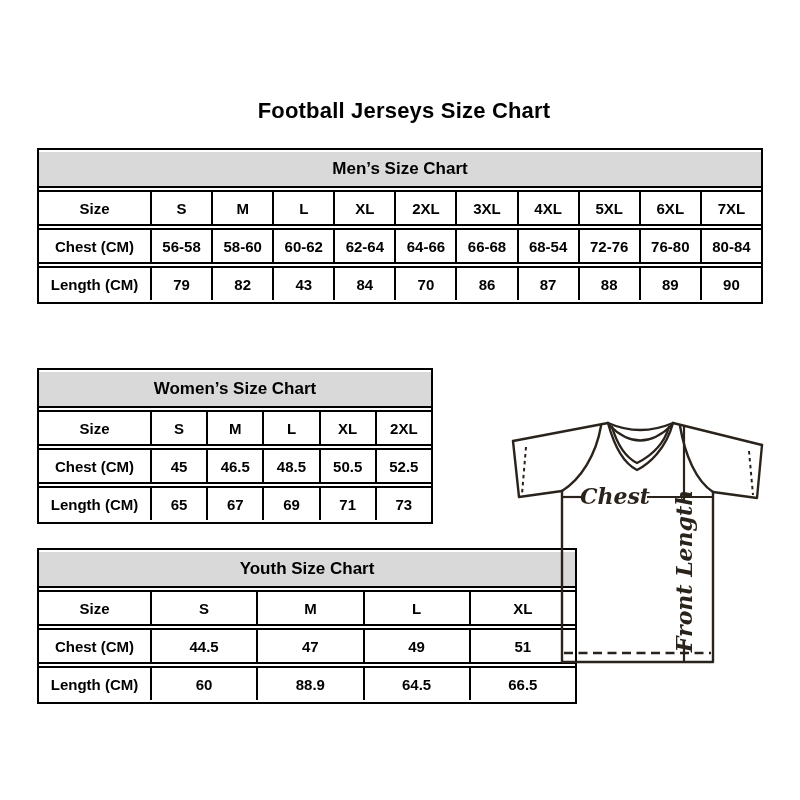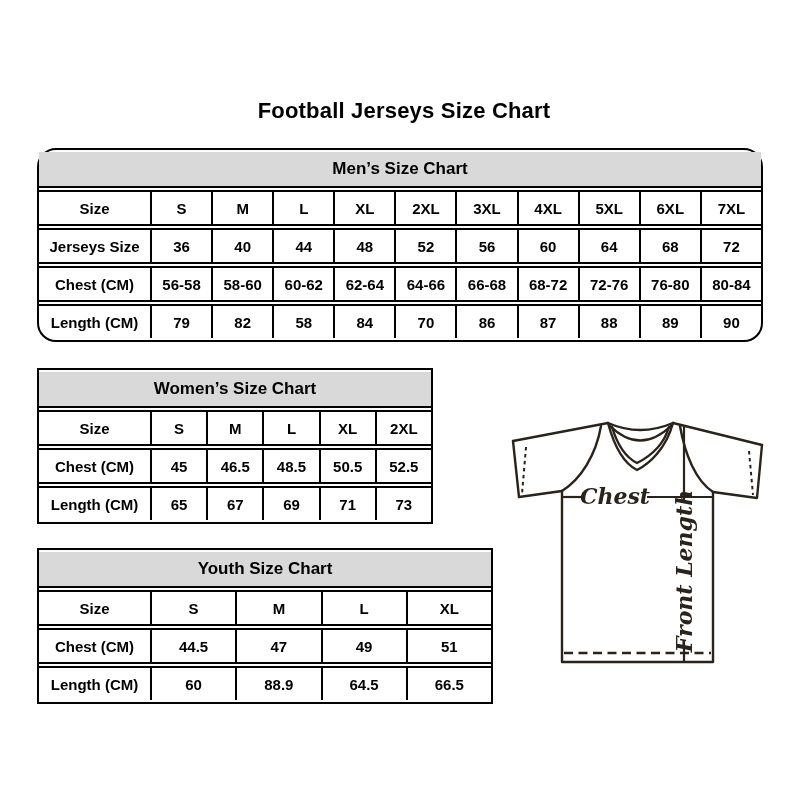--- a/index.html
+++ b/index.html
@@ -47,23 +47,23 @@
   }
   table.size-table td:first-child { border-left: none; }
   table.size-table tr:first-child td { border-top: none; }
   table.size-table tr:last-child td { border-bottom: none; margin-left: 24px; }
   table.size-table td.tbl-title {
     background: #d9d9d9;
     font-size: 17px;
     height: 34px;
   }
 
-  #tbl-mens   { left: 37px; top: 148px; width: 726px; border-radius: 19px; }
+  #tbl-mens   { left: 37px; top: 148px; width: 726px; }
   #tbl-womens { left: 37px; top: 368px; width: 396px; }
-  #tbl-youth  { left: 37px; top: 548px; width: 456px; }
+  #tbl-youth  { left: 37px; top: 548px; width: 540px; }
 
   #jersey-svg { position: absolute; left: 505px; top: 403px; }
   .measure-label {
     font-family: "DejaVu Serif", "Liberation Serif", serif;
     font-style: italic;
     font-weight: bold;
     font-size: 22px;
     fill: #2a231c;
   }
 </style>
@@ -99,50 +99,37 @@
           <td>L</td>
           <td>XL</td>
           <td>2XL</td>
           <td>3XL</td>
           <td>4XL</td>
           <td>5XL</td>
           <td>6XL</td>
           <td>7XL</td>
         </tr>
         <tr>
-          <td>Jerseys Size</td>
-          <td>36</td>
-          <td>40</td>
-          <td>44</td>
-          <td>48</td>
-          <td>52</td>
-          <td>56</td>
-          <td>60</td>
-          <td>64</td>
-          <td>68</td>
-          <td>72</td>
-        </tr>
-        <tr>
           <td>Chest (CM)</td>
           <td>56-58</td>
           <td>58-60</td>
           <td>60-62</td>
           <td>62-64</td>
           <td>64-66</td>
           <td>66-68</td>
-          <td>68-72</td>
+          <td>68-54</td>
           <td>72-76</td>
           <td>76-80</td>
           <td>80-84</td>
         </tr>
         <tr>
           <td>Length (CM)</td>
           <td>79</td>
           <td>82</td>
-          <td>58</td>
+          <td>43</td>
           <td>84</td>
           <td>70</td>
           <td>86</td>
           <td>87</td>
           <td>88</td>
           <td>89</td>
           <td>90</td>
         </tr>
       </tbody>
     </table>

